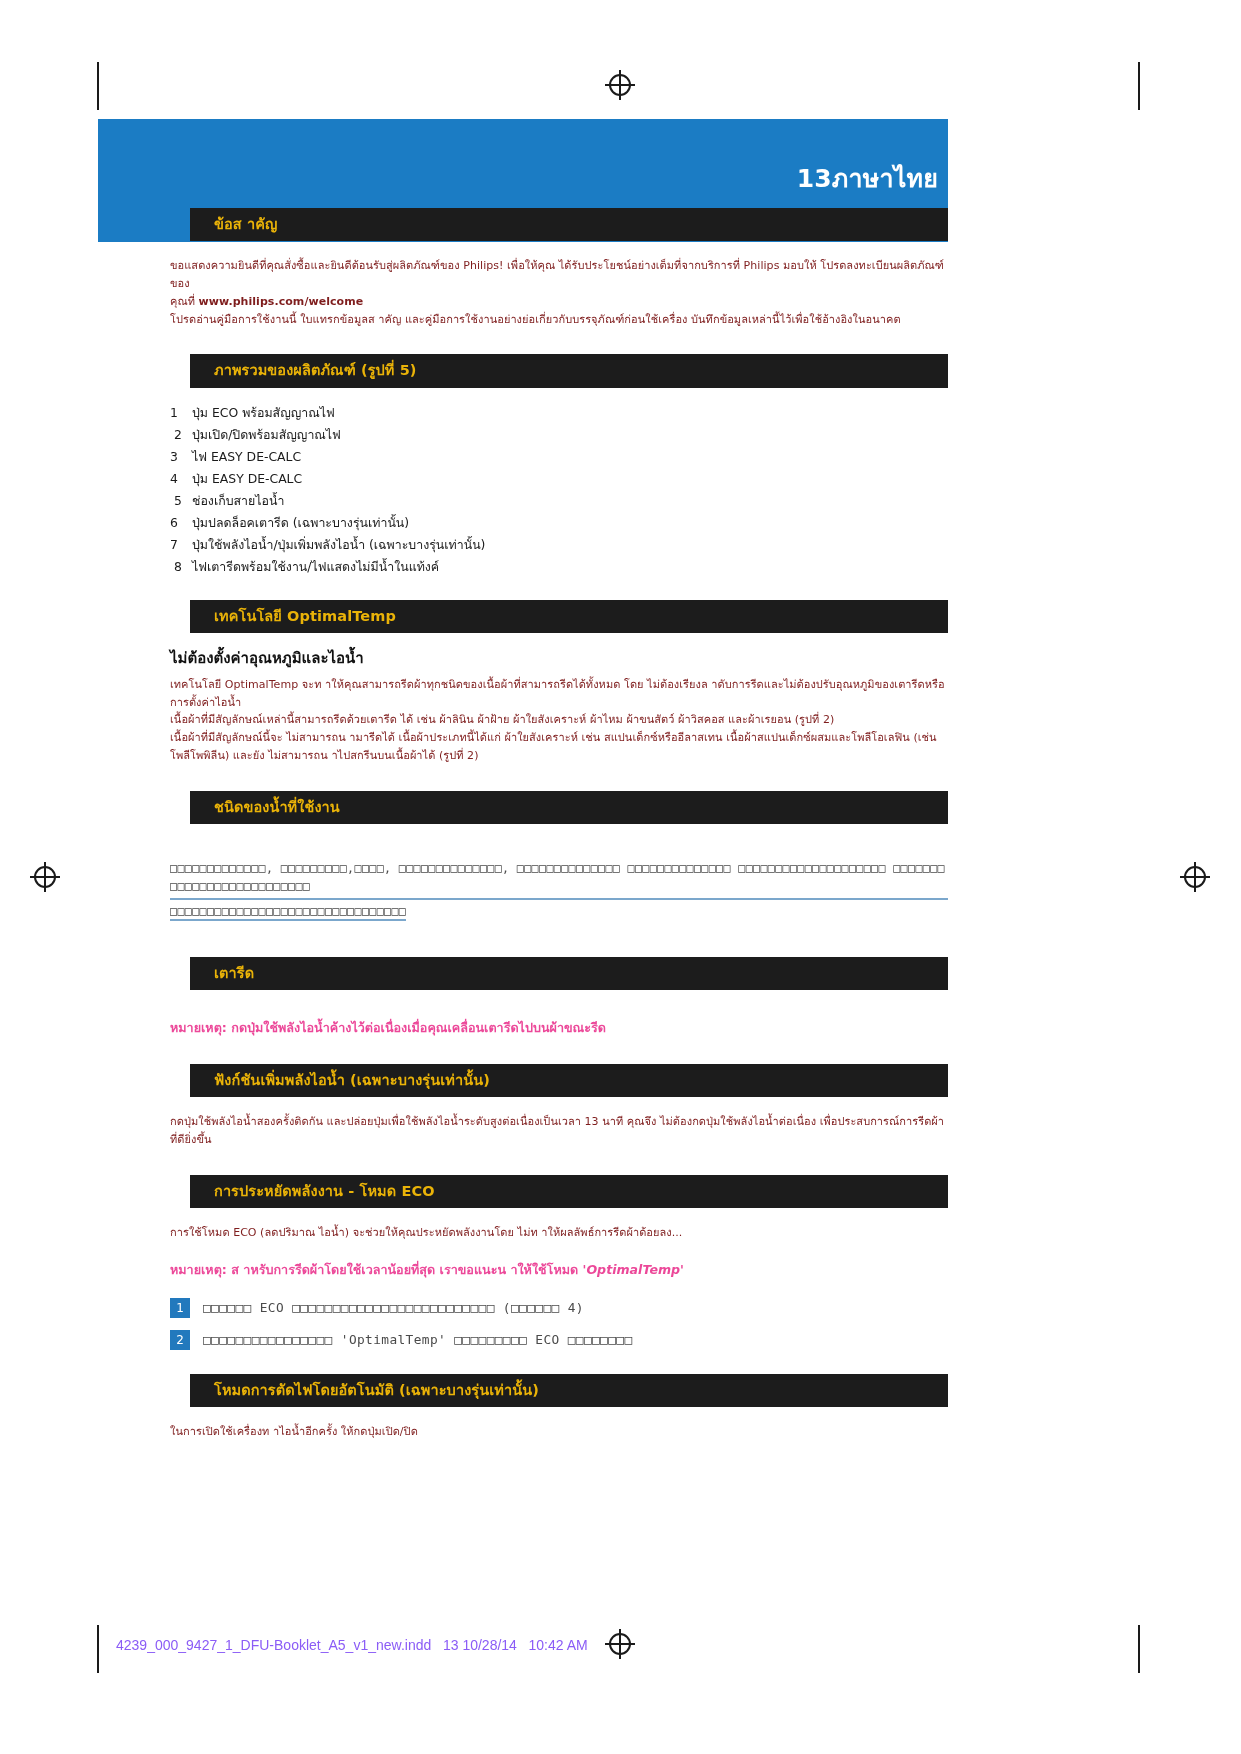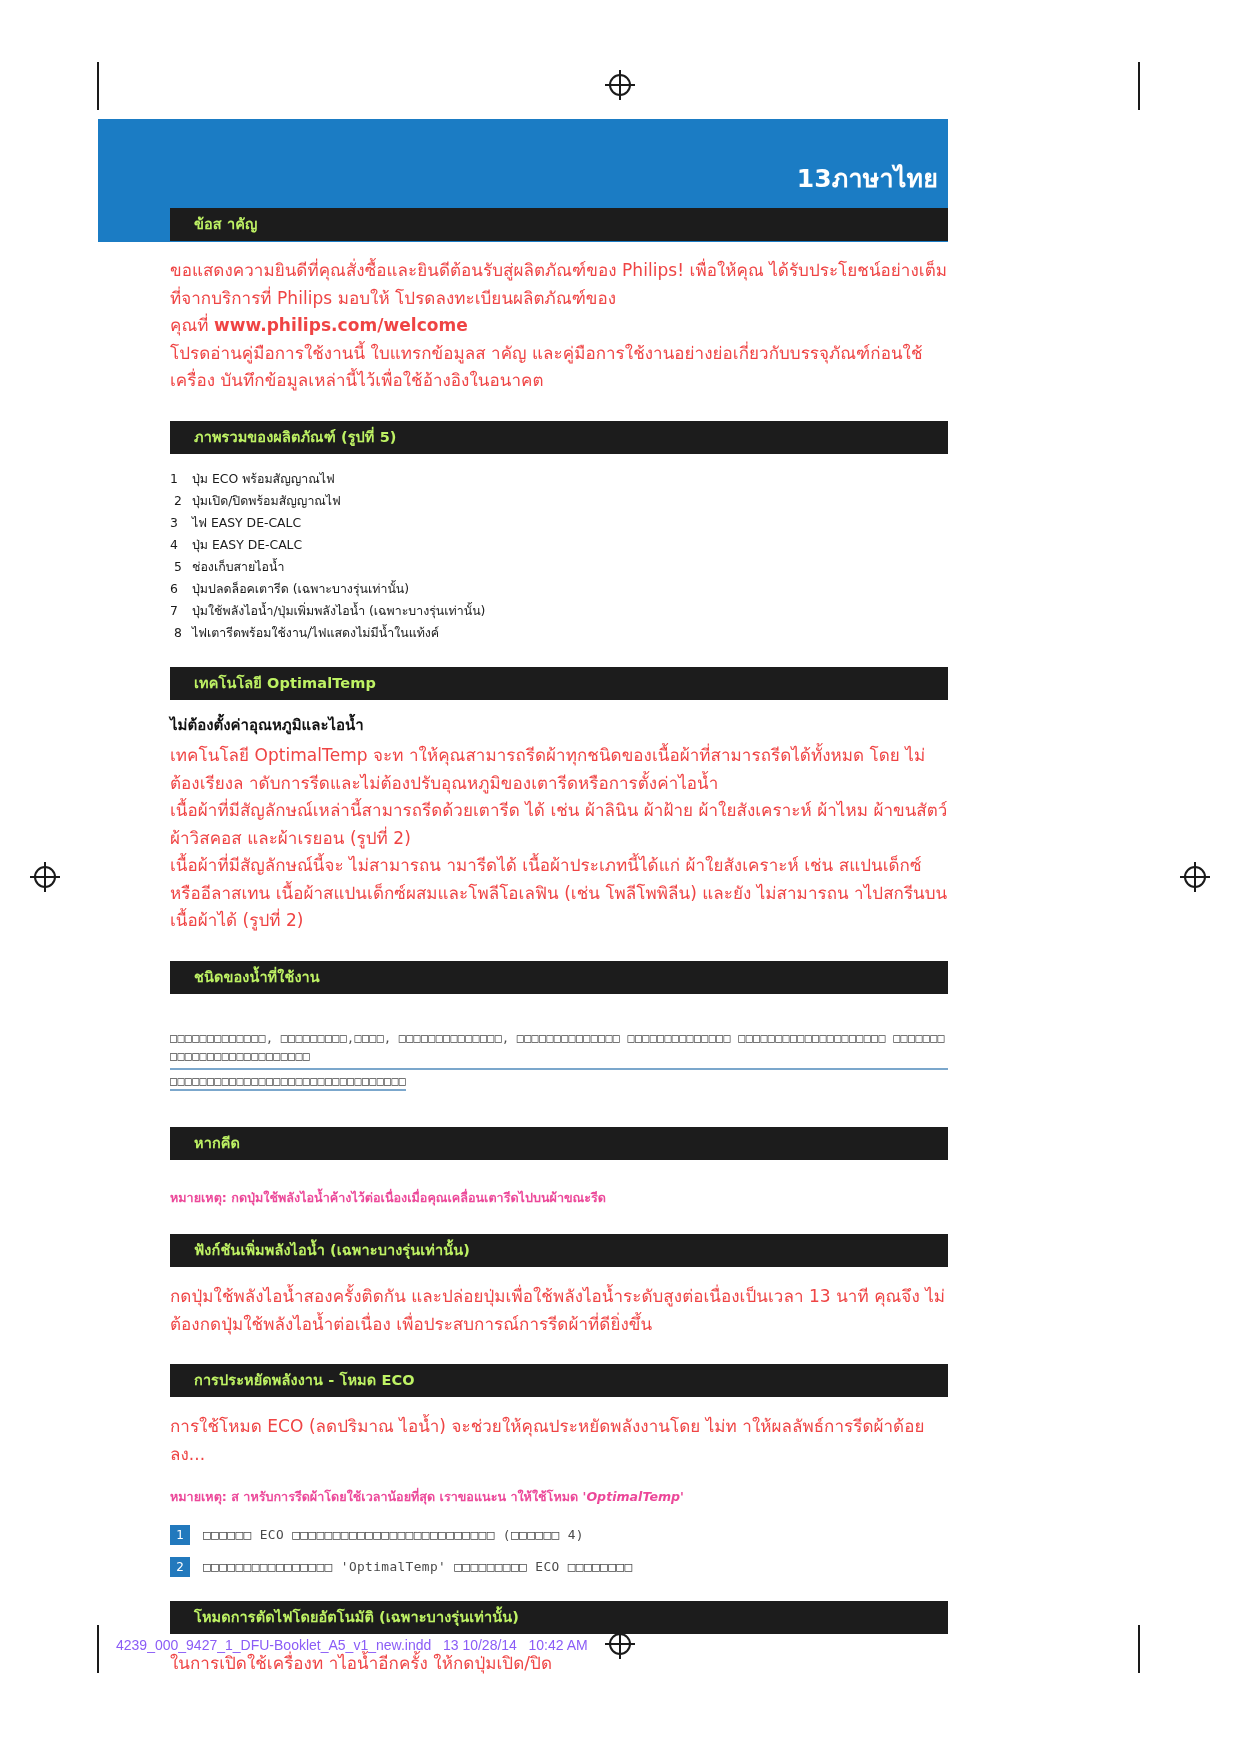--- a/index.html
+++ b/index.html
@@ -62,32 +62,33 @@
   
   .content {
     position: absolute;
     left: 170px;
     top: 208px;
     width: 778px;
   }
 
   .section-bar {
     background: #1c1c1c;
-    color: #bef264;
+    color: #eab308;
     font-size: 14.5px;
     font-weight: bold;
     padding: 7px 0 8px 24px;
     line-height: 1.25;
     letter-spacing: .1px;
+    margin-left: 20px;
   }
 
   .body-text {
-    font-size: 17px;
+    font-size: 11px;
     line-height: 1.62;
-    color: #ef4444;
+    color: #7f1d1d;
     letter-spacing: .05px;
   }
   .body-text b { font-weight: bold; }
 
   .lead-head {
     font-size: 15px;
     font-weight: bold;
     color: #111111;
     line-height: 1.5;
   }
@@ -300,21 +301,21 @@
       <span class="tofu">□□□□□□□□□□□□□, □□□□□□□□□,□□□□, □□□□□□□□□□□□□□, □□□□□□□□□□□□□□ □□□□□□□□□□□□□□ □□□□□□□□□□□□□□□□□□□□ □□□□□□□□□□□□□□□□□□□□□□□□□□</span>
     </div>
     <div class="rule-blue"></div>
     <div class="tofu-paragraph" style="display:inline-block;">
       <span class="tofu tofu-underline">□□□□□□□□□□□□□□□□□□□□□□□□□□□□□□□□</span>
     </div>
 
     <div class="sp-36"></div>
 
     
-    <div class="section-bar">หากคีด</div>
+    <div class="section-bar">เตารีด</div>
     <div class="sp-14"></div>
     <div class="sp-14"></div>
     <div class="note-text">หมายเหตุ: กดปุ่มใช้พลังไอน้ำค้างไว้ต่อเนื่องเมื่อคุณเคลื่อนเตารีดไปบนผ้าขณะรีด</div>
 
     <div class="sp-26"></div>
 
     
     <div class="section-bar">ฟังก์ชันเพิ่มพลังไอน้ำ (เฉพาะบางรุ่นเท่านั้น)</div>
     <div class="sp-16"></div>
     <div class="body-text">กดปุ่มใช้พลังไอน้ำสองครั้งติดกัน และปล่อยปุ่มเพื่อใช้พลังไอน้ำระดับสูงต่อเนื่องเป็นเวลา 13 นาที คุณจึง ไม่ต้องกดปุ่มใช้พลังไอน้ำต่อเนื่อง เพื่อประสบการณ์การรีดผ้าที่ดียิ่งขึ้น</div>

